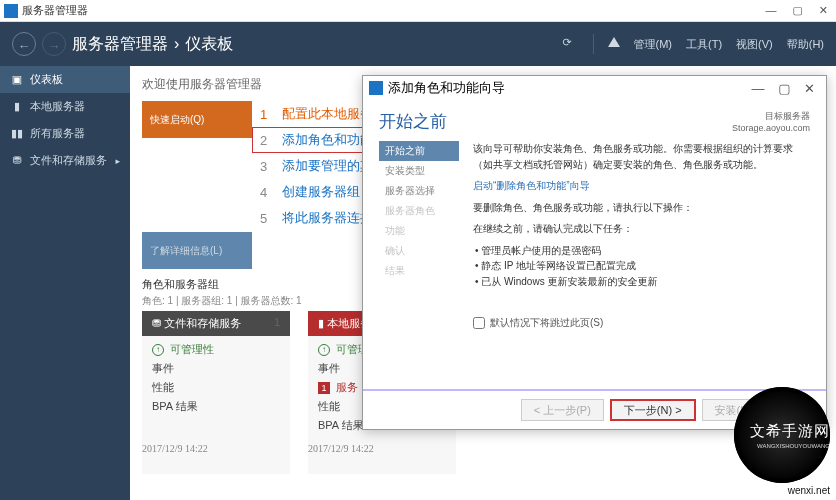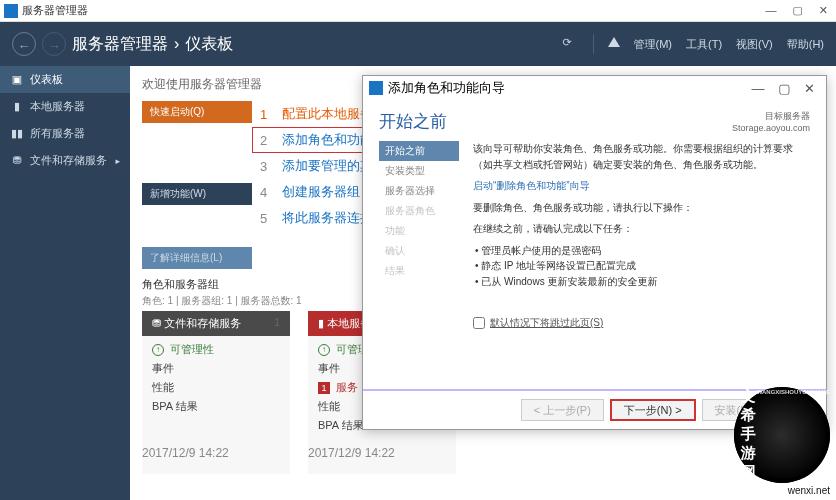--- a/index.html
+++ b/index.html
@@ -23,21 +23,21 @@
 .sidebar { width:130px; background:#2d4259; color:#cfd9e3; display:flex; flex-direction:column; }
 .side-item { padding:6px 10px; display:flex; align-items:center; gap:6px; font-size:11px; }
 .side-item.active { background:#3e5b78; color:#fff; }
 .side-glyph { width:14px; text-align:center; }
 
 .main { flex:1; background:#fff; padding:6px 12px 0; position:relative; overflow:hidden; }
 .welcome { font-size:12px; color:#666; margin:4px 0 8px; }
 
 .steps-block { display:flex; gap:0; margin-bottom:8px; }
 .tab-rail { width:110px; display:flex; flex-direction:column; gap:8px; }
-.tab-chip { height:22px; background:#2d4259; color:#cfd9e3; font-size:10px; display:flex; align-items:center; padding:0 8px; position:relative; }
+.tab-chip { height:37px; background:#2d4259; color:#cfd9e3; font-size:10px; display:flex; align-items:center; padding:0 8px; position:relative; }
 .tab-chip.accent { background:#d2691e; color:#fff; }
 .tab-chip.info { background:#5f87ad;text-align:right; }
 .steps-list { flex:1; }
 .step-row { display:flex; align-items:center; gap:10px; padding:4px 8px; font-size:13px; color:#1a73c3; }
 .step-row.sel { border:1px solid #cc3333; padding:3px 7px; }
 .step-row .num { color:#888; font-size:13px; width:12px; }
 .step-row.accent .num, .step-row.accent .lbl { color:#e55b00; }
 
 .sec-hdr { font-size:11px; color:#333; margin:4px 0 2px; }
 .sec-sub { font-size:10px; color:#888; margin-bottom:6px; }
@@ -45,49 +45,49 @@
 .tiles-row { display:flex; gap:18px; }
 .tile { width:148px; height:160px; border-top:3px solid; background:#f7f7f7; padding:0 10px; font-size:11px; }
 .tile-title { color:#fff; margin:-6px -10px 6px; padding:5px 10px; font-size:11px; }
 .tile.gray { border-color:#4a4a4a; } .tile.gray .tile-title{ background:#4a4a4a; }
 .tile.red  { border-color:#b52d2d; } .tile.red  .tile-title{ background:#b52d2d; }
 .tile .cnt { float:right; color:#666; }
 .tile-line { display:flex; align-items:center; gap:6px; color:#3a7d3a; margin:4px 0; }
 .tile-line.plain { color:#444; }
 .ok-circ { width:12px; height:12px; border:1px solid #3a7d3a; border-radius:50%; display:inline-flex; align-items:center; justify-content:center; font-size:8px; }
 .err-sq { width:12px; height:12px; background:#b52d2d; color:#fff; display:inline-flex; align-items:center; justify-content:center; font-size:9px; }
-.tile-ts { font-size:12px; color:#888; position:absolute; bottom:14px; }
+.tile-ts { font-size:10px; color:#888; position:absolute; bottom:20px;font-family:Liberation Serif, serif; }
 .tile-wrap { position:relative; height:160px; }
 
 .wizard-backdrop { position:absolute; left:362px; top:75px; width:465px; height:355px; background:#fff; border:1px solid #999; box-shadow:0 2px 12px rgba(0,0,0,.25); display:flex; flex-direction:column; z-index:5; }
 .wiz-title { height:24px; display:flex; align-items:center; padding:1px 6px; font-size:13px; }
 .wiz-icon { width:14px; height:14px; background:#1a73c3; margin-right:5px; }
 .wiz-title .title { flex:1; }
 .wiz-title .win-ctl span { padding:0 5px; color:#555; }
 .wiz-head { padding:10px 16px 0; display:flex; justify-content:space-between; align-items:flex-start; }
 .wiz-heading { font-size:17px; color:#2960a5; }
 .wiz-target { text-align:right; font-size:9px; color:#666; }
 .wiz-body { flex:1; display:flex; padding:8px 16px 0; gap:14px; }
 .wiz-nav { width:80px; font-size:10px; color:#888; }
 .wiz-nav div { padding:3px 6px; }
 .wiz-nav .cur { background:#5f87ad; color:#fff; }
 .wiz-content { flex:1; font-size:10px; color:#333; line-height:1.55; }
 .wiz-content p { margin-bottom:6px; }
 .wiz-content a { color:#2a6fb5; text-decoration:none; }
 .wiz-content ul { margin:2px 0 6px 2px; list-style:none; }
 .wiz-content li::before { content:"• "; }
-.skip-row { display:flex; align-items:center; gap:5px; margin-top:26px; font-size:10px; color:#555;text-decoration:underline; }
+.skip-row { display:flex; align-items:center; gap:5px; margin-top:26px; font-size:10px; color:#555; }
 .skip-row input { width:12px; height:12px; }
 .wiz-foot { height:40px; display:flex; align-items:center; justify-content:flex-end; gap:6px; padding:0 12px; border-top:2px solid #c4b5fd; }
 .btn { height:22px; padding:0 12px; border:1px solid #aaa; background:#f3f3f3; font-size:11px; color:#333; }
 .btn[disabled] { color:#aaa; border-color:#ccc; }
 .btn.hot { border:2px solid #cc3333; }
 
 .watermark { position:absolute; right:6px; bottom:4px; text-align:right; z-index:20; pointer-events:none; }
-.wm-seal { width:96px; height:96px; border-radius:50%; background:radial-gradient(circle,#2c2c2c 0%,#000 70%); margin-left:auto; display:flex; flex-direction:row; align-items:flex-start; justify-content:center; color:#fff; font-size:11px; font-weight:bold; box-shadow:0 0 0 4px #000 inset; }
+.wm-seal { width:96px; height:96px; border-radius:50%; background:radial-gradient(circle,#2c2c2c 0%,#000 70%); margin-left:auto; display:flex; flex-direction:column; align-items:flex-end; justify-content:center; color:#fff; font-size:11px; font-weight:normal; box-shadow:0 0 0 4px #000 inset; }
 .wm-seal .cn { font-size:15px; letter-spacing:1px; }
 .wm-seal .py { font-size:6px; opacity:.8; margin-top:2px; }
 .wm-url { font-size:10px; color:#111; margin-top:2px; }
 </style>
 </head>
 <body>
 
 <div class="titlebar">
   <span class="app-icon"></span>
   <span class="title">服务器管理器</span>
@@ -138,21 +138,20 @@
     </div>
   </div>
 
   <div class="main">
     <div class="welcome">欢迎使用服务器管理器</div>
 
     <div class="steps-block">
       <div class="tab-rail">
         <div class="tab-chip accent">快速启动(Q)</div>
         <div style="height:44px"></div>
-        <div class="tab-chip">新增功能(W)</div>
         <div style="height:26px"></div>
         <div class="tab-chip info">了解详细信息(L)</div>
       </div>
       <div class="steps-list">
         <div class="step-row accent">
           <span class="num">1</span>
             <span class="lbl">配置此本地服务器</span>
         </div>
         <div class="step-row sel">
           <span class="num">2</span>

